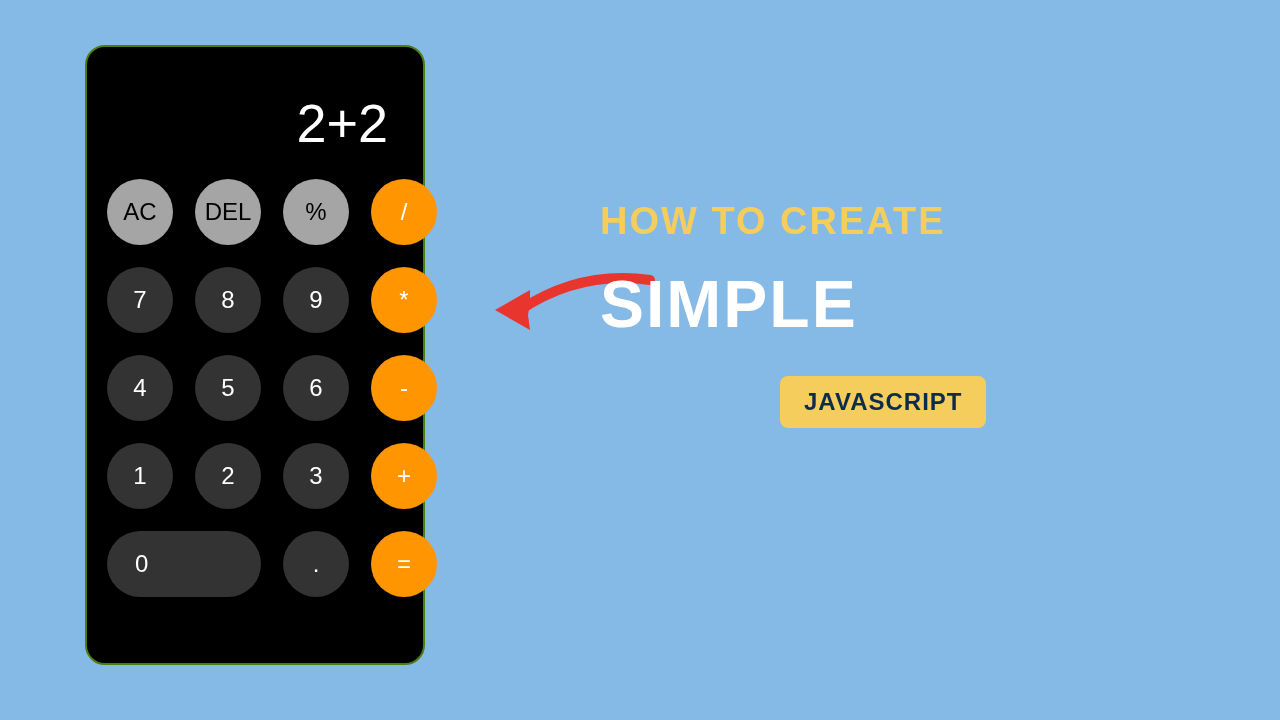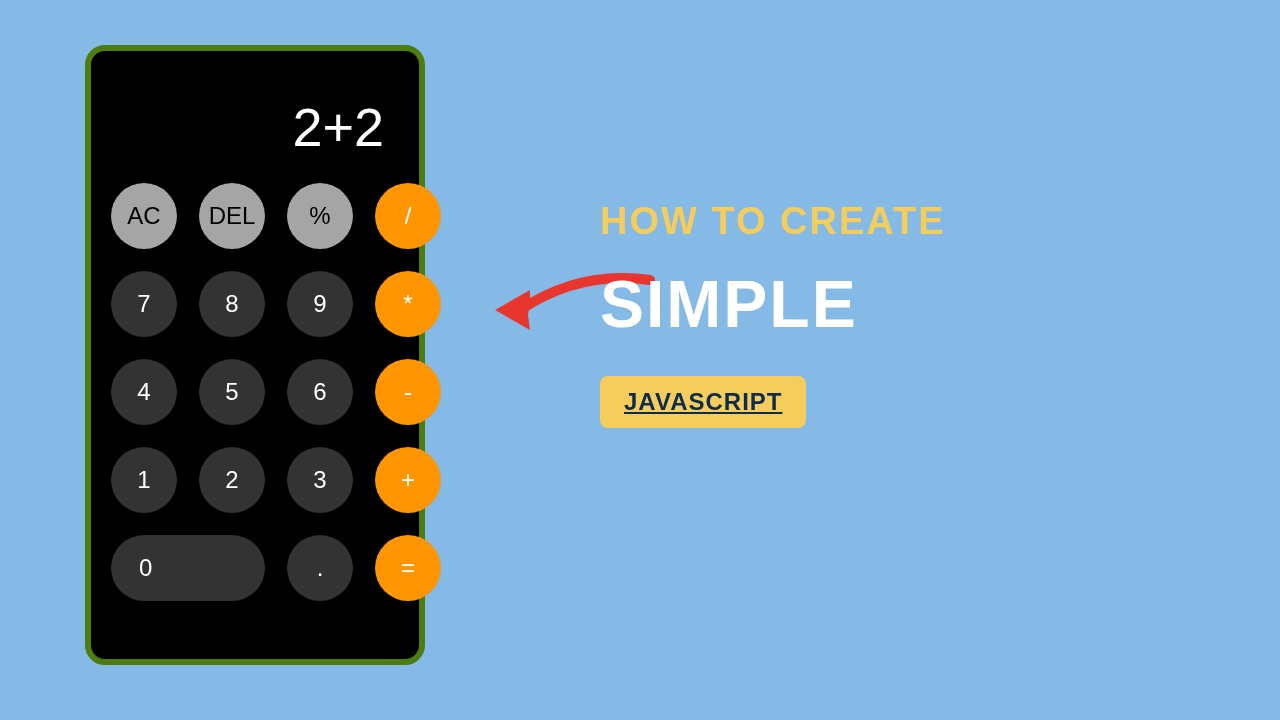--- a/index.html
+++ b/index.html
@@ -16,21 +16,21 @@
       overflow: hidden;
     }
     .calculator {
       position: absolute;
       left: 85px;
       top: 45px;
       width: 340px;
       height: 620px;
       background: #000;
       border-radius: 20px;
-      border: 6px solid #4d7c0f;
+      border: 2px solid #4d7c0f;
       padding: 15px;
       display: flex;
       flex-direction: column;
     }
     .display {
       color: #fff;
       font-size: 54px;
       text-align: right;
       padding: 30px 20px 25px 0;
       font-weight: 400;
@@ -94,21 +94,21 @@
     }
     .badge {
       background: #f5cd5c;
       color: #0d2b4b;
       font-size: 24px;
       font-weight: 900;
       letter-spacing: 1px;
       padding: 12px 24px;
       border-radius: 8px;
       display: inline-block;
-      text-decoration: underline;
+      margin-left: 180px;
     }
     .arrow {
       position: absolute;
       left: 480px;
       top: 260px;
       width: 180px;
       height: 90px;
     }
   </style>
 </head>

